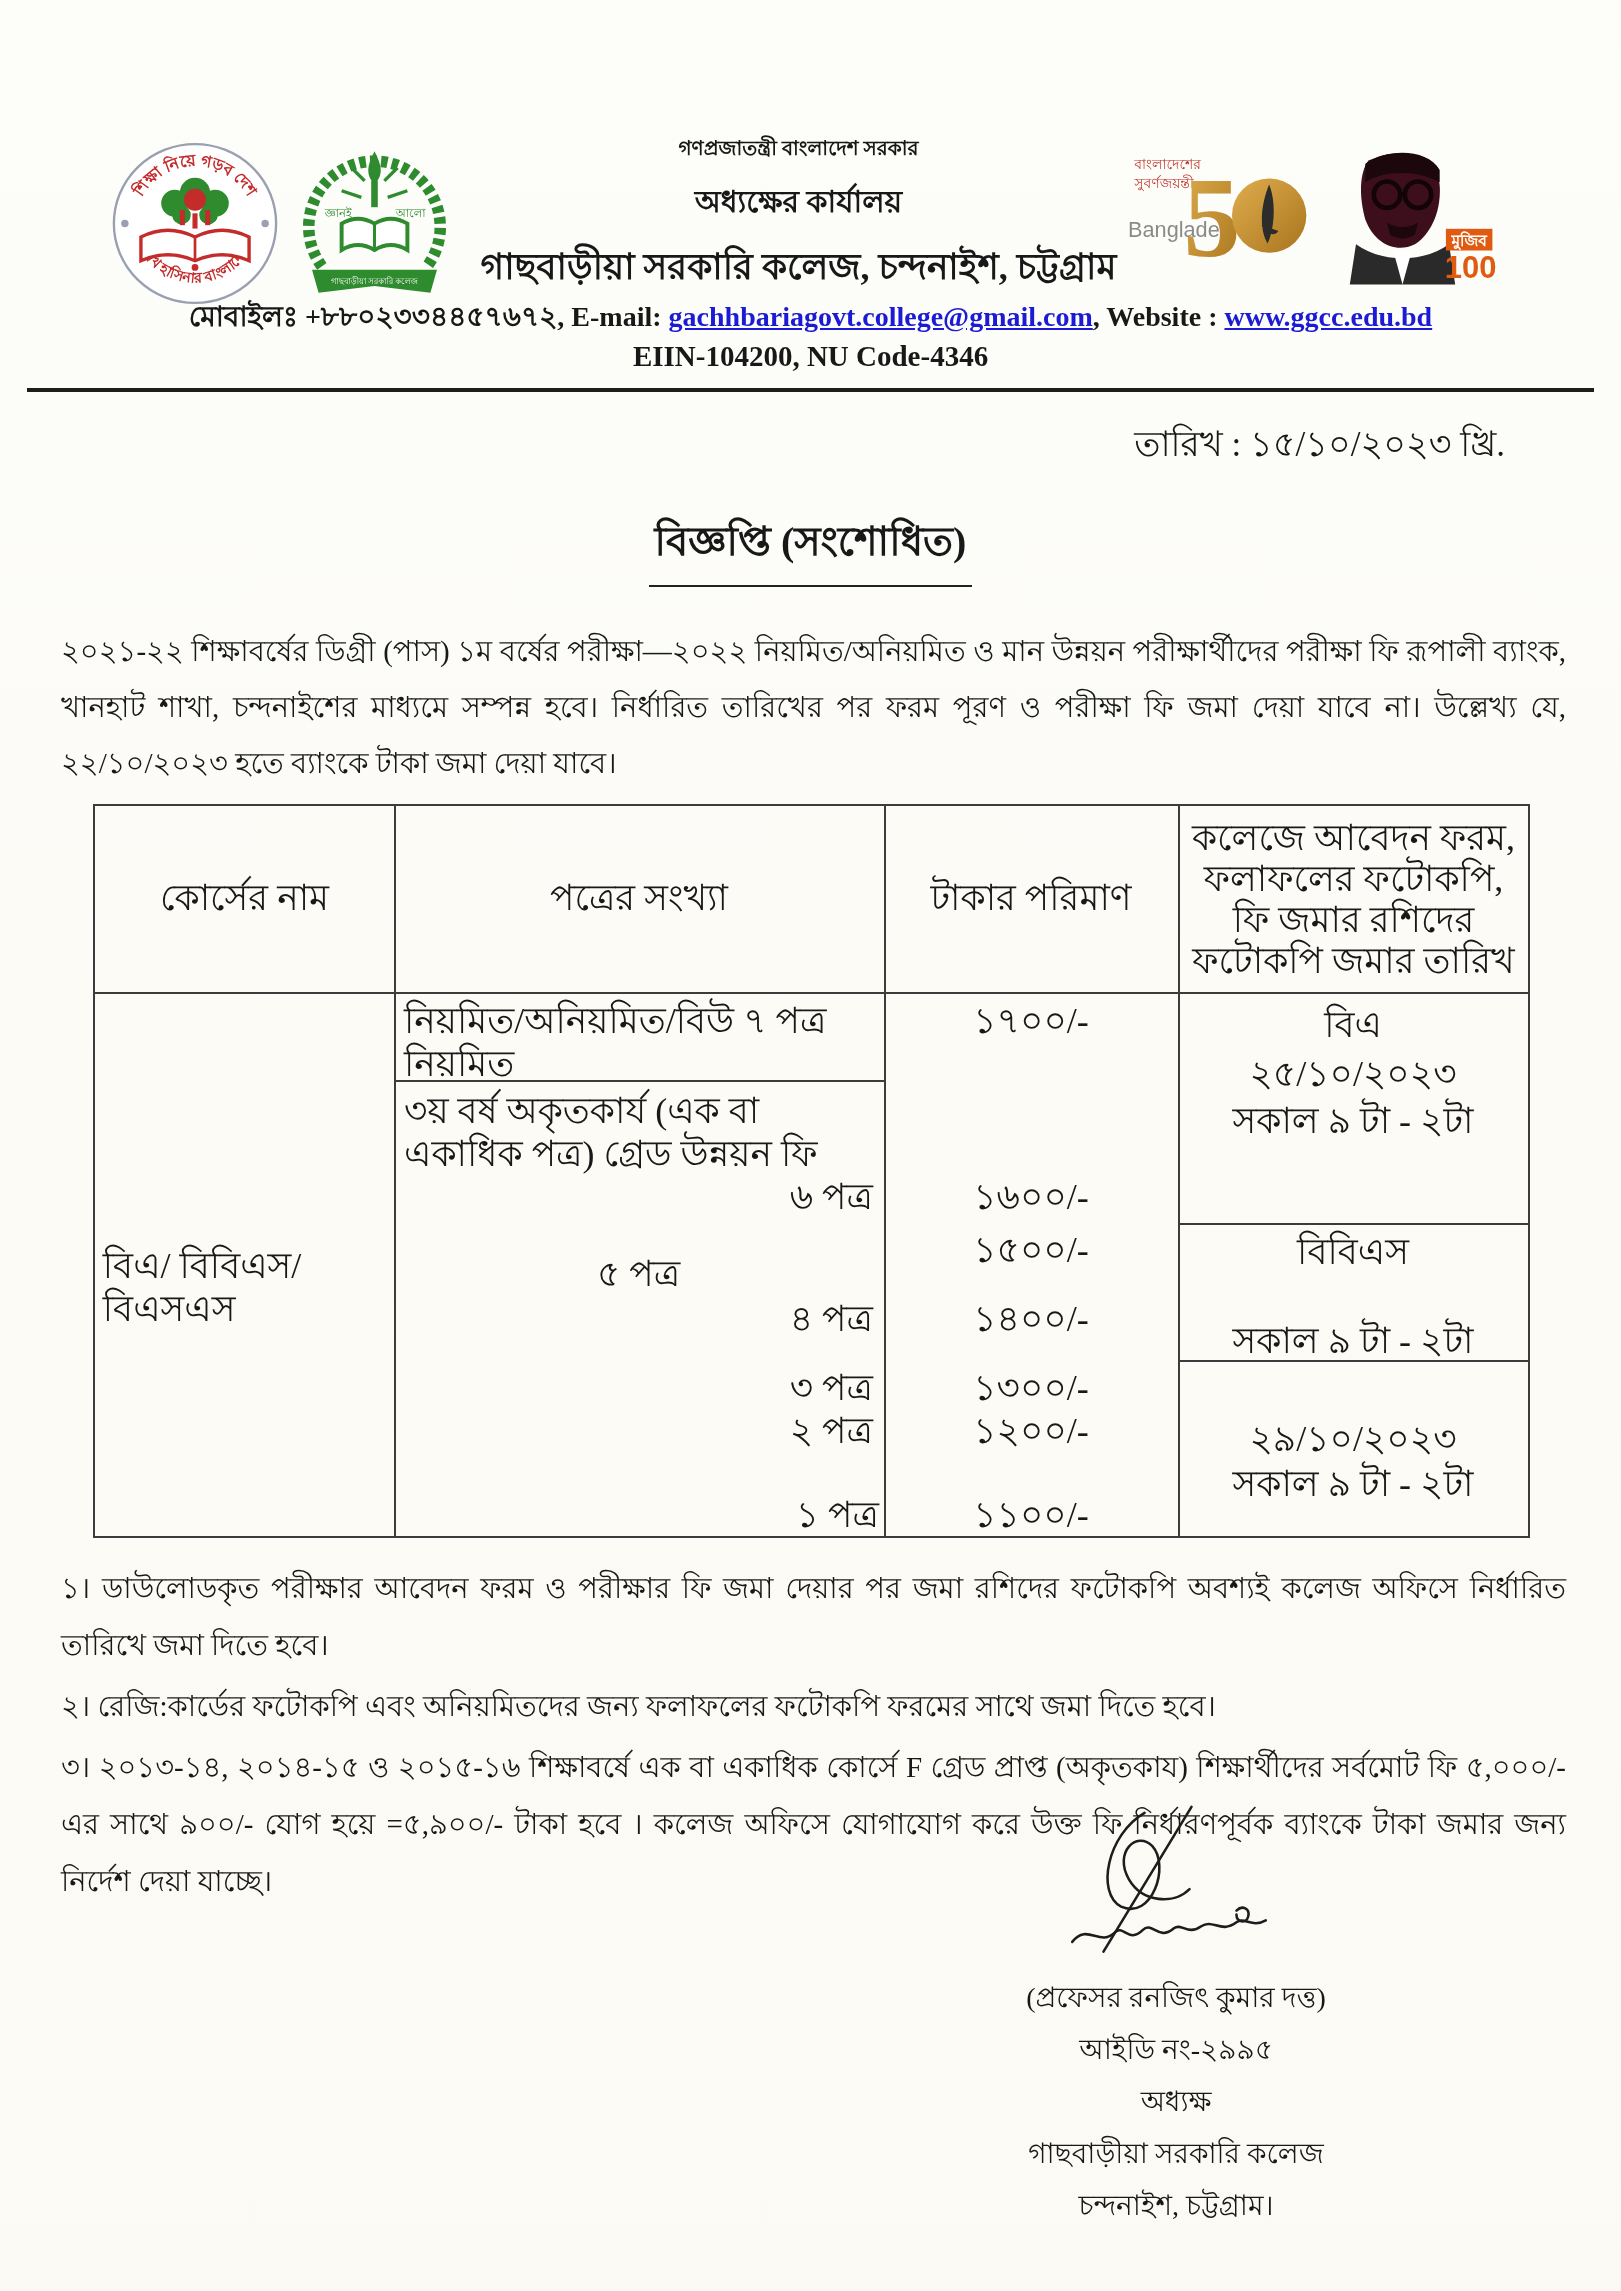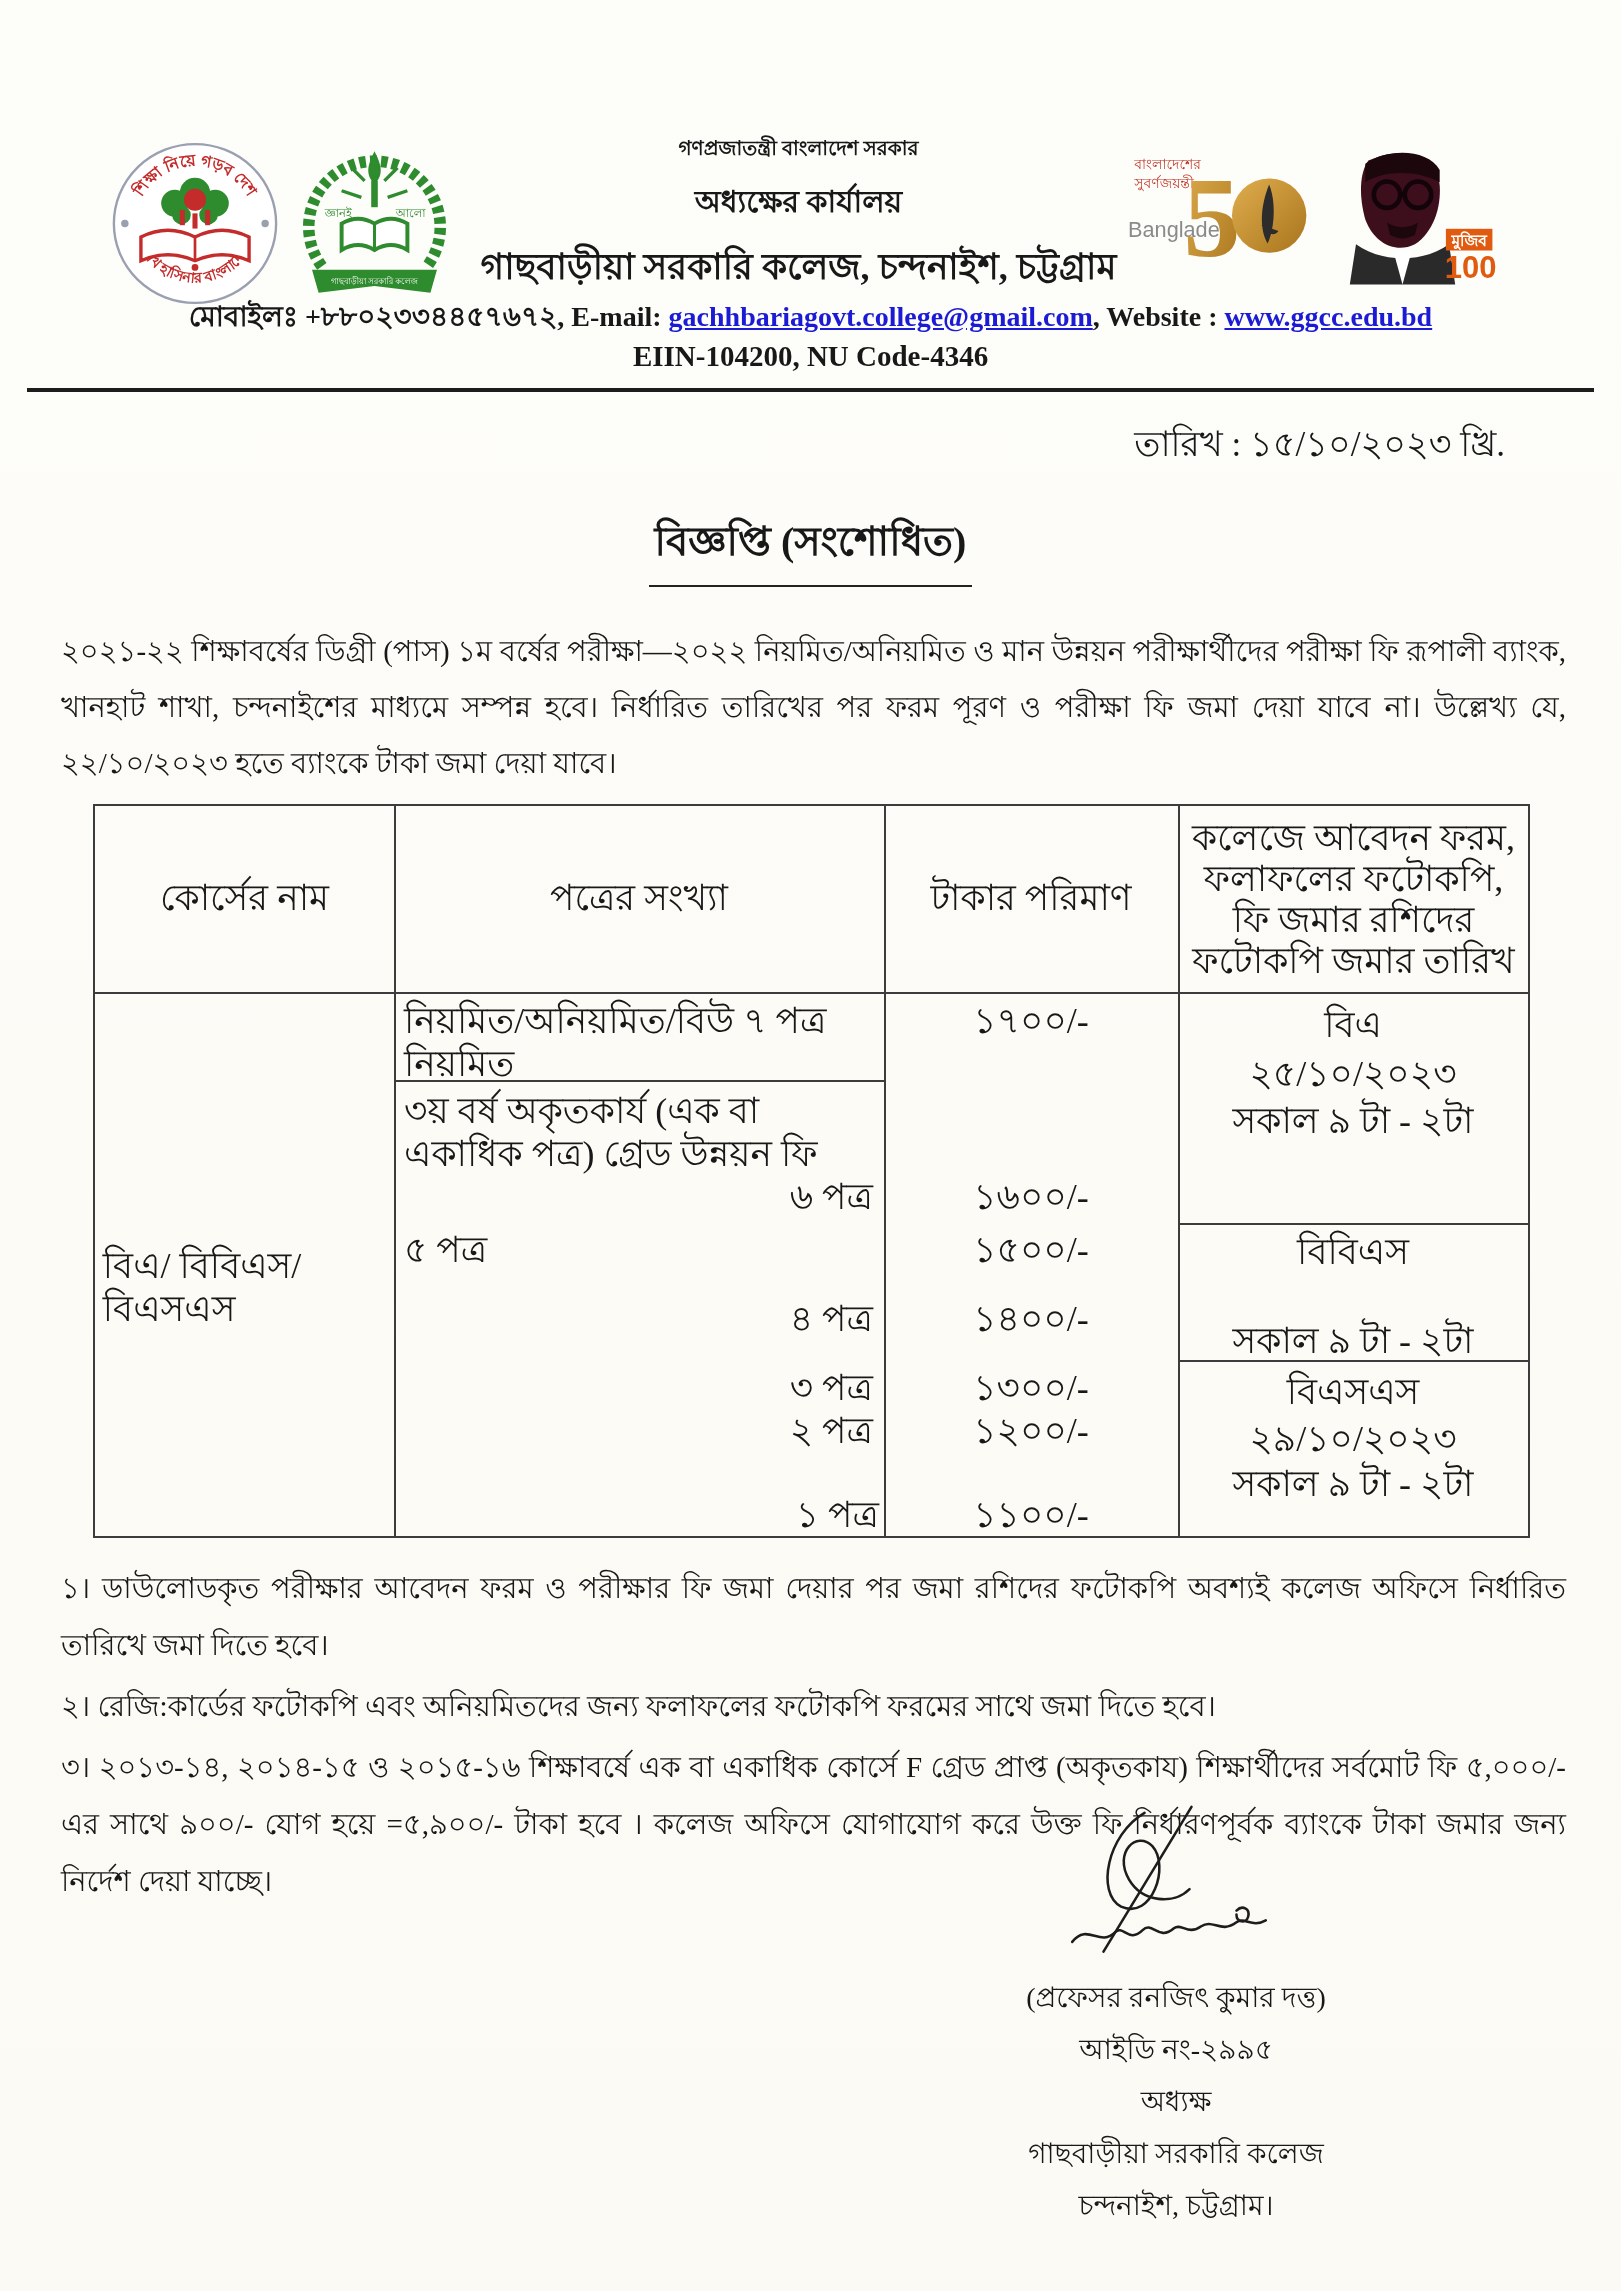--- a/index.html
+++ b/index.html
@@ -178,21 +178,21 @@
     <div class="cell" style="left:7.8px;width:286px;top:439px;">বিএ/ বিবিএস/বিএসএস</div>
 
     <div class="cell" style="left:309px;width:470px;top:194px;text-align:left;">নিয়মিত/অনিয়মিত/বিউ ৭ পত্র নিয়মিত</div>
     <div class="cell center" style="left:789px;width:294px;top:194px;">১৭০০/-</div>
 
     <div class="cell" style="left:309px;width:461px;top:284px;">৩য় বর্ষ অকৃতকার্য (এক বা একাধিক পত্র) গ্রেড উন্নয়ন ফি</div>
 
     <div class="cell" style="left:309px;width:469px;top:370px;text-align:right;">৬ পত্র</div>
     <div class="cell center" style="left:789px;width:294px;top:370px;">১৬০০/-</div>
 
-    <div class="cell" style="left:309px;width:469px;top:423px;text-align:left;">৫ পত্র</div>
+    <div class="cell" style="left:309px;width:469px;top:447px;text-align:center;">৫ পত্র</div>
     <div class="cell center" style="left:789px;width:294px;top:423px;">১৫০০/-</div>
 
     <div class="cell" style="left:309px;width:469px;top:492px;text-align:right;">৪ পত্র</div>
     <div class="cell center" style="left:789px;width:294px;top:492px;">১৪০০/-</div>
 
     <div class="cell" style="left:309px;width:469px;top:561px;text-align:right;">৩ পত্র</div>
     <div class="cell center" style="left:789px;width:294px;top:561px;">১৩০০/-</div>
 
     <div class="cell" style="left:309px;width:469px;top:604px;text-align:right;">২ পত্র</div>
     <div class="cell center" style="left:789px;width:294px;top:604px;">১২০০/-</div>
@@ -200,21 +200,20 @@
     <div class="cell" style="left:315px;width:469px;top:688px;text-align:right;">১ পত্র</div>
     <div class="cell center" style="left:789px;width:294px;top:688px;">১১০০/-</div>
 
     <div class="cell center" style="left:1083px;width:350px;top:198px;">বিএ</div>
     <div class="cell center" style="left:1083px;width:350px;top:247px;">২৫/১০/২০২৩</div>
     <div class="cell center" style="left:1083px;width:350px;top:294px;">সকাল ৯ টা - ২টা</div>
 
     <div class="cell center" style="left:1083px;width:350px;top:425px;">বিবিএস</div>
     <div class="cell center" style="left:1083px;width:350px;top:514px;">সকাল ৯ টা - ২টা</div>
 
-    <div class="cell center" style="left:1083px;width:350px;top:565px;">বিএসএস</div>
     <div class="cell center" style="left:1083px;width:350px;top:612px;">২৯/১০/২০২৩</div>
     <div class="cell center" style="left:1083px;width:350px;top:657px;">সকাল ৯ টা - ২টা</div>
   </div>
 
   <div class="abs notes">
     <p><span>১।</span> <span>ডাউলোডকৃত পরীক্ষার আবেদন ফরম ও পরীক্ষার ফি জমা দেয়ার পর জমা রশিদের ফটোকপি অবশ্যই কলেজ অফিসে নির্ধারিত তারিখে জমা দিতে হবে।</span></p>
     <p><span>২।</span> <span>রেজি:কার্ডের ফটোকপি এবং অনিয়মিতদের জন্য ফলাফলের ফটোকপি ফরমের সাথে জমা দিতে হবে।</span></p>
     <p><span>৩।</span> <span>২০১৩-১৪, ২০১৪-১৫ ও ২০১৫-১৬ শিক্ষাবর্ষে এক বা একাধিক কোর্সে F গ্রেড প্রাপ্ত (অকৃতকায) শিক্ষার্থীদের সর্বমোট ফি ৫,০০০/- এর সাথে ৯০০/- যোগ হয়ে =৫,৯০০/- টাকা হবে । কলেজ অফিসে যোগাযোগ করে উক্ত ফি নির্ধারণপূর্বক ব্যাংকে টাকা জমার জন্য নির্দেশ দেয়া যাচ্ছে।</span></p>
   </div>
 

